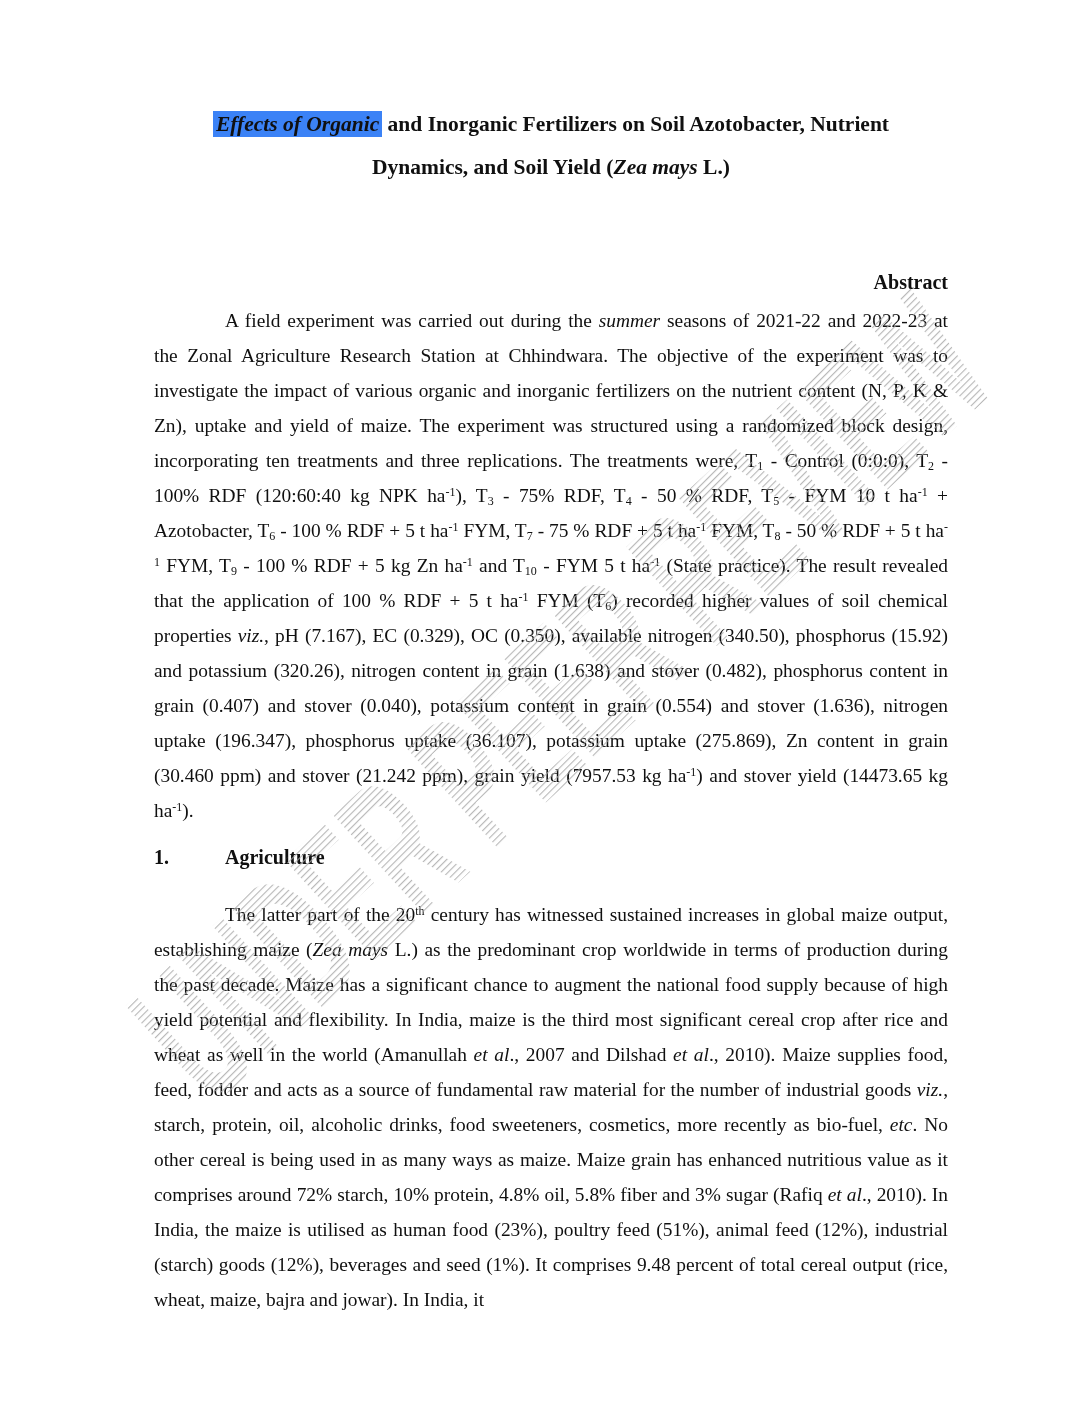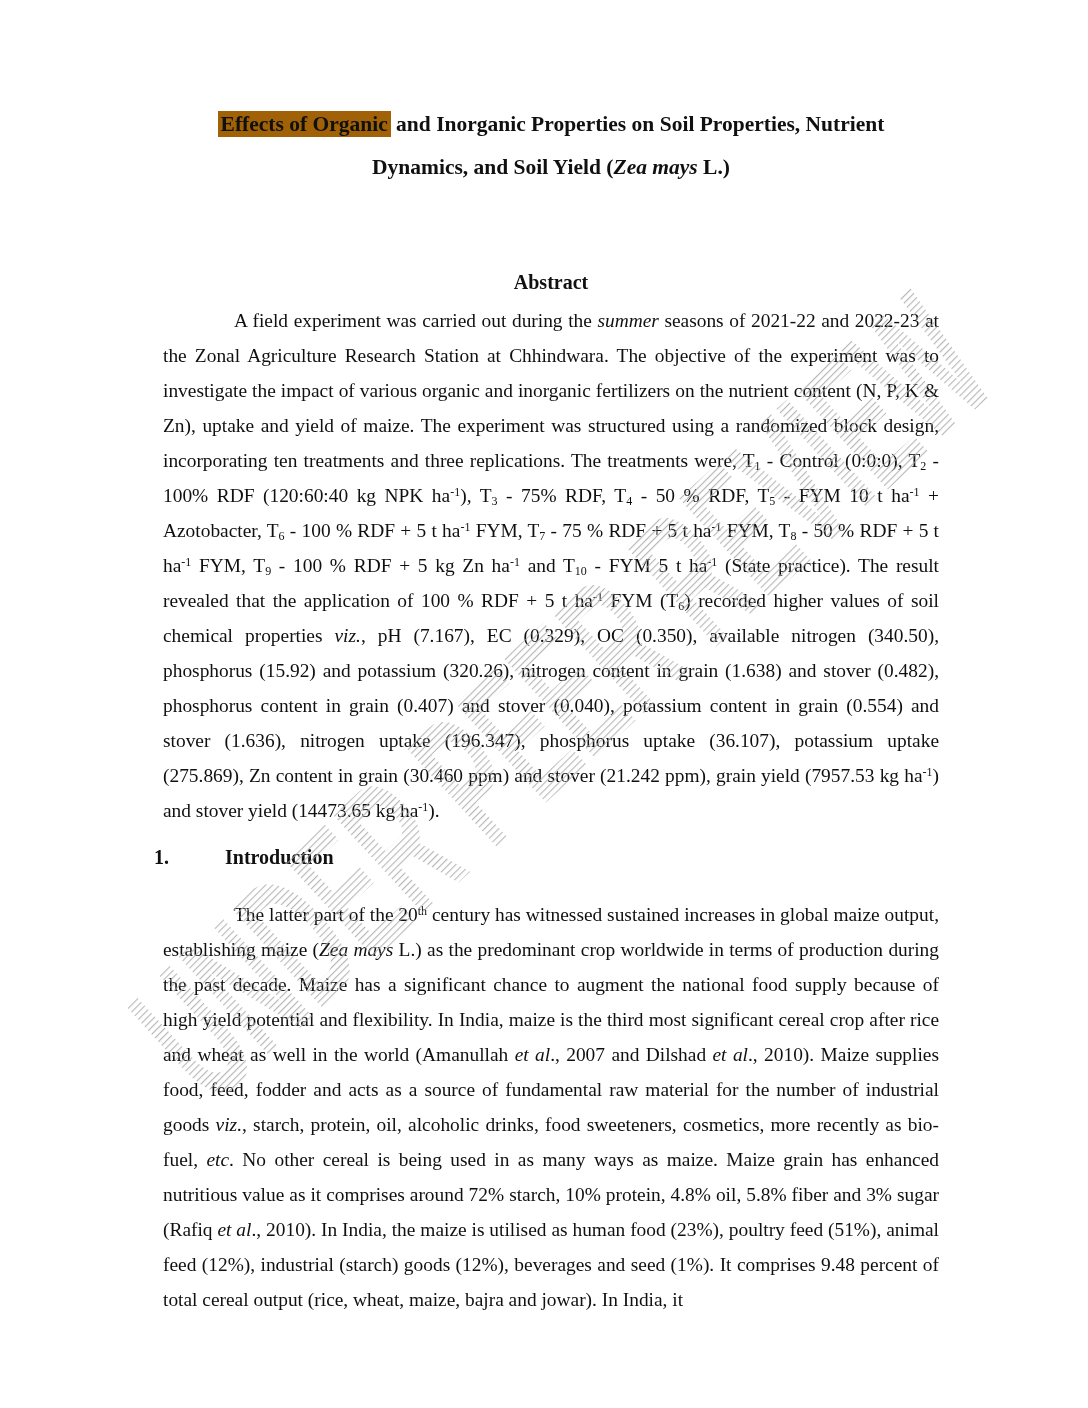--- a/index.html
+++ b/index.html
@@ -18,36 +18,37 @@
     width: 794px;
   }
   .title {
     margin: 103px 0 0 0;
     font-size: 21.5px;
     font-weight: bold;
     text-align: center;
     line-height: 43px;
   }
   .title mark {
-    background: #a16207;
+    background: #3b82f6;
     color: inherit;
     padding: 1px 3px;
+    font-style: italic;
   }
   .abstract-heading {
     margin: 79px 0 0 0;
     font-size: 20px;
     font-weight: bold;
-    text-align: center;
+    text-align: right;
     line-height: 28px;
   }
   .para {
     font-size: 19.4px;
     line-height: 35px;
     text-align: justify;
-    margin: 9px;
+    margin: 0;
   }
   .abstract-body { margin-top: 7px; text-indent: 71px; }
   .section-heading {
     margin-top: 15px;
     font-size: 20px;
     font-weight: bold;
     line-height: 28px;
   }
   .sec-num { display: inline-block; width: 71px; }
   .intro-body { margin-top: 26px; text-indent: 71px; }
@@ -67,28 +68,28 @@
     z-index: 5;
   }
 </style>
 </head>
 <body>
 
 <div class="page">
 
   <div class="content">
 
-    <h1 class="title"><mark>Effects of Organic</mark><span> and Inorganic Properties on Soil Properties, Nutrient</span><br><span>Dynamics, and Soil Yield (</span><em>Zea mays</em><span> L.)</span></h1>
+    <h1 class="title"><mark>Effects of Organic</mark><span> and Inorganic Fertilizers on Soil Azotobacter, Nutrient</span><br><span>Dynamics, and Soil Yield (</span><em>Zea mays</em><span> L.)</span></h1>
 
     <h2 class="abstract-heading">Abstract</h2>
 
     <p class="para abstract-body"><span>A field experiment was carried out during the </span><em>summer</em><span> seasons of 2021-22 and 2022-23 at the Zonal Agriculture Research Station at Chhindwara. The objective of the experiment was to investigate the impact of various organic and inorganic fertilizers on the nutrient content (N, P, K &amp; Zn), uptake and yield of maize. The experiment was structured using a randomized block design, incorporating ten treatments and three replications. The treatments were, T</span><sub>1</sub><span> - Control (0:0:0), T</span><sub>2</sub><span> - 100% RDF (120:60:40 kg NPK ha</span><sup>-1</sup><span>), T</span><sub>3</sub><span> - 75% RDF, T</span><sub>4</sub><span> - 50 % RDF, T</span><sub>5</sub><span> - FYM 10 t ha</span><sup>-1</sup><span> + Azotobacter, T</span><sub>6</sub><span> - 100 % RDF + 5 t ha</span><sup>-1</sup><span> FYM, T</span><sub>7</sub><span> - 75 % RDF + 5 t ha</span><sup>-1</sup><span> FYM, T</span><sub>8</sub><span> - 50 % RDF + 5 t ha</span><sup>-1</sup><span> FYM, T</span><sub>9</sub><span> - 100 % RDF + 5 kg Zn ha</span><sup>-1</sup><span> and T</span><sub>10</sub><span> - FYM 5 t ha</span><sup>-1</sup><span> (State practice). The result revealed that the application of 100 % RDF + 5 t ha</span><sup>-1</sup><span> FYM (T</span><sub>6</sub><span>) recorded higher values of soil chemical properties </span><em>viz.</em><span>, pH (7.167), EC (0.329), OC (0.350), available nitrogen (340.50), phosphorus (15.92) and potassium (320.26), nitrogen content in grain (1.638) and stover (0.482), phosphorus content in grain (0.407) and stover (0.040), potassium content in grain (0.554) and stover (1.636), nitrogen uptake (196.347), phosphorus uptake (36.107), potassium uptake (275.869), Zn content in grain (30.460 ppm) and stover (21.242 ppm), grain yield (7957.53 kg ha</span><sup>-1</sup><span>) and stover yield (14473.65 kg ha</span><sup>-1</sup><span>).</span></p>
 
     <div class="section-heading">
-      <span class="sec-num">1.</span><span class="sec-title">Introduction</span>
+      <span class="sec-num">1.</span><span class="sec-title">Agriculture</span>
     </div>
 
     <p class="para intro-body"><span>The latter part of the 20</span><sup>th</sup><span> century has witnessed sustained increases in global maize output, establishing maize (</span><em>Zea mays</em><span> L.) as the predominant crop worldwide in terms of production during the past decade. Maize has a significant chance to augment the national food supply because of high yield potential and flexibility. In India, maize is the third most significant cereal crop after rice and wheat as well in the world (Amanullah </span><em>et al</em><span>., 2007 and Dilshad </span><em>et al</em><span>., 2010). Maize supplies food, feed, fodder and acts as a source of fundamental raw material for the number of industrial goods </span><em>viz.</em><span>, starch, protein, oil, alcoholic drinks, food sweeteners, cosmetics, more recently as bio-fuel, </span><em>etc</em><span>. No other cereal is being used in as many ways as maize. Maize grain has enhanced nutritious value as it comprises around 72% starch, 10% protein, 4.8% oil, 5.8% fiber and 3% sugar (Rafiq </span><em>et al</em><span>., 2010). In India, the maize is utilised as human food (23%), poultry feed (51%), animal feed (12%), industrial (starch) goods (12%), beverages and seed (1%). It comprises 9.48 percent of total cereal output (rice, wheat, maize, bajra and jowar). In India, it</span></p>
 
   </div>
 
   <svg class="watermark" width="1088" height="1408" viewBox="0 0 1088 1408">
     <defs>
       <pattern id="hatch" width="5" height="5" patternUnits="userSpaceOnUse" patternTransform="rotate(87.5)">
         <line x1="0" y1="0" x2="0" y2="5" stroke="#ababab" stroke-width="2.3"></line>

